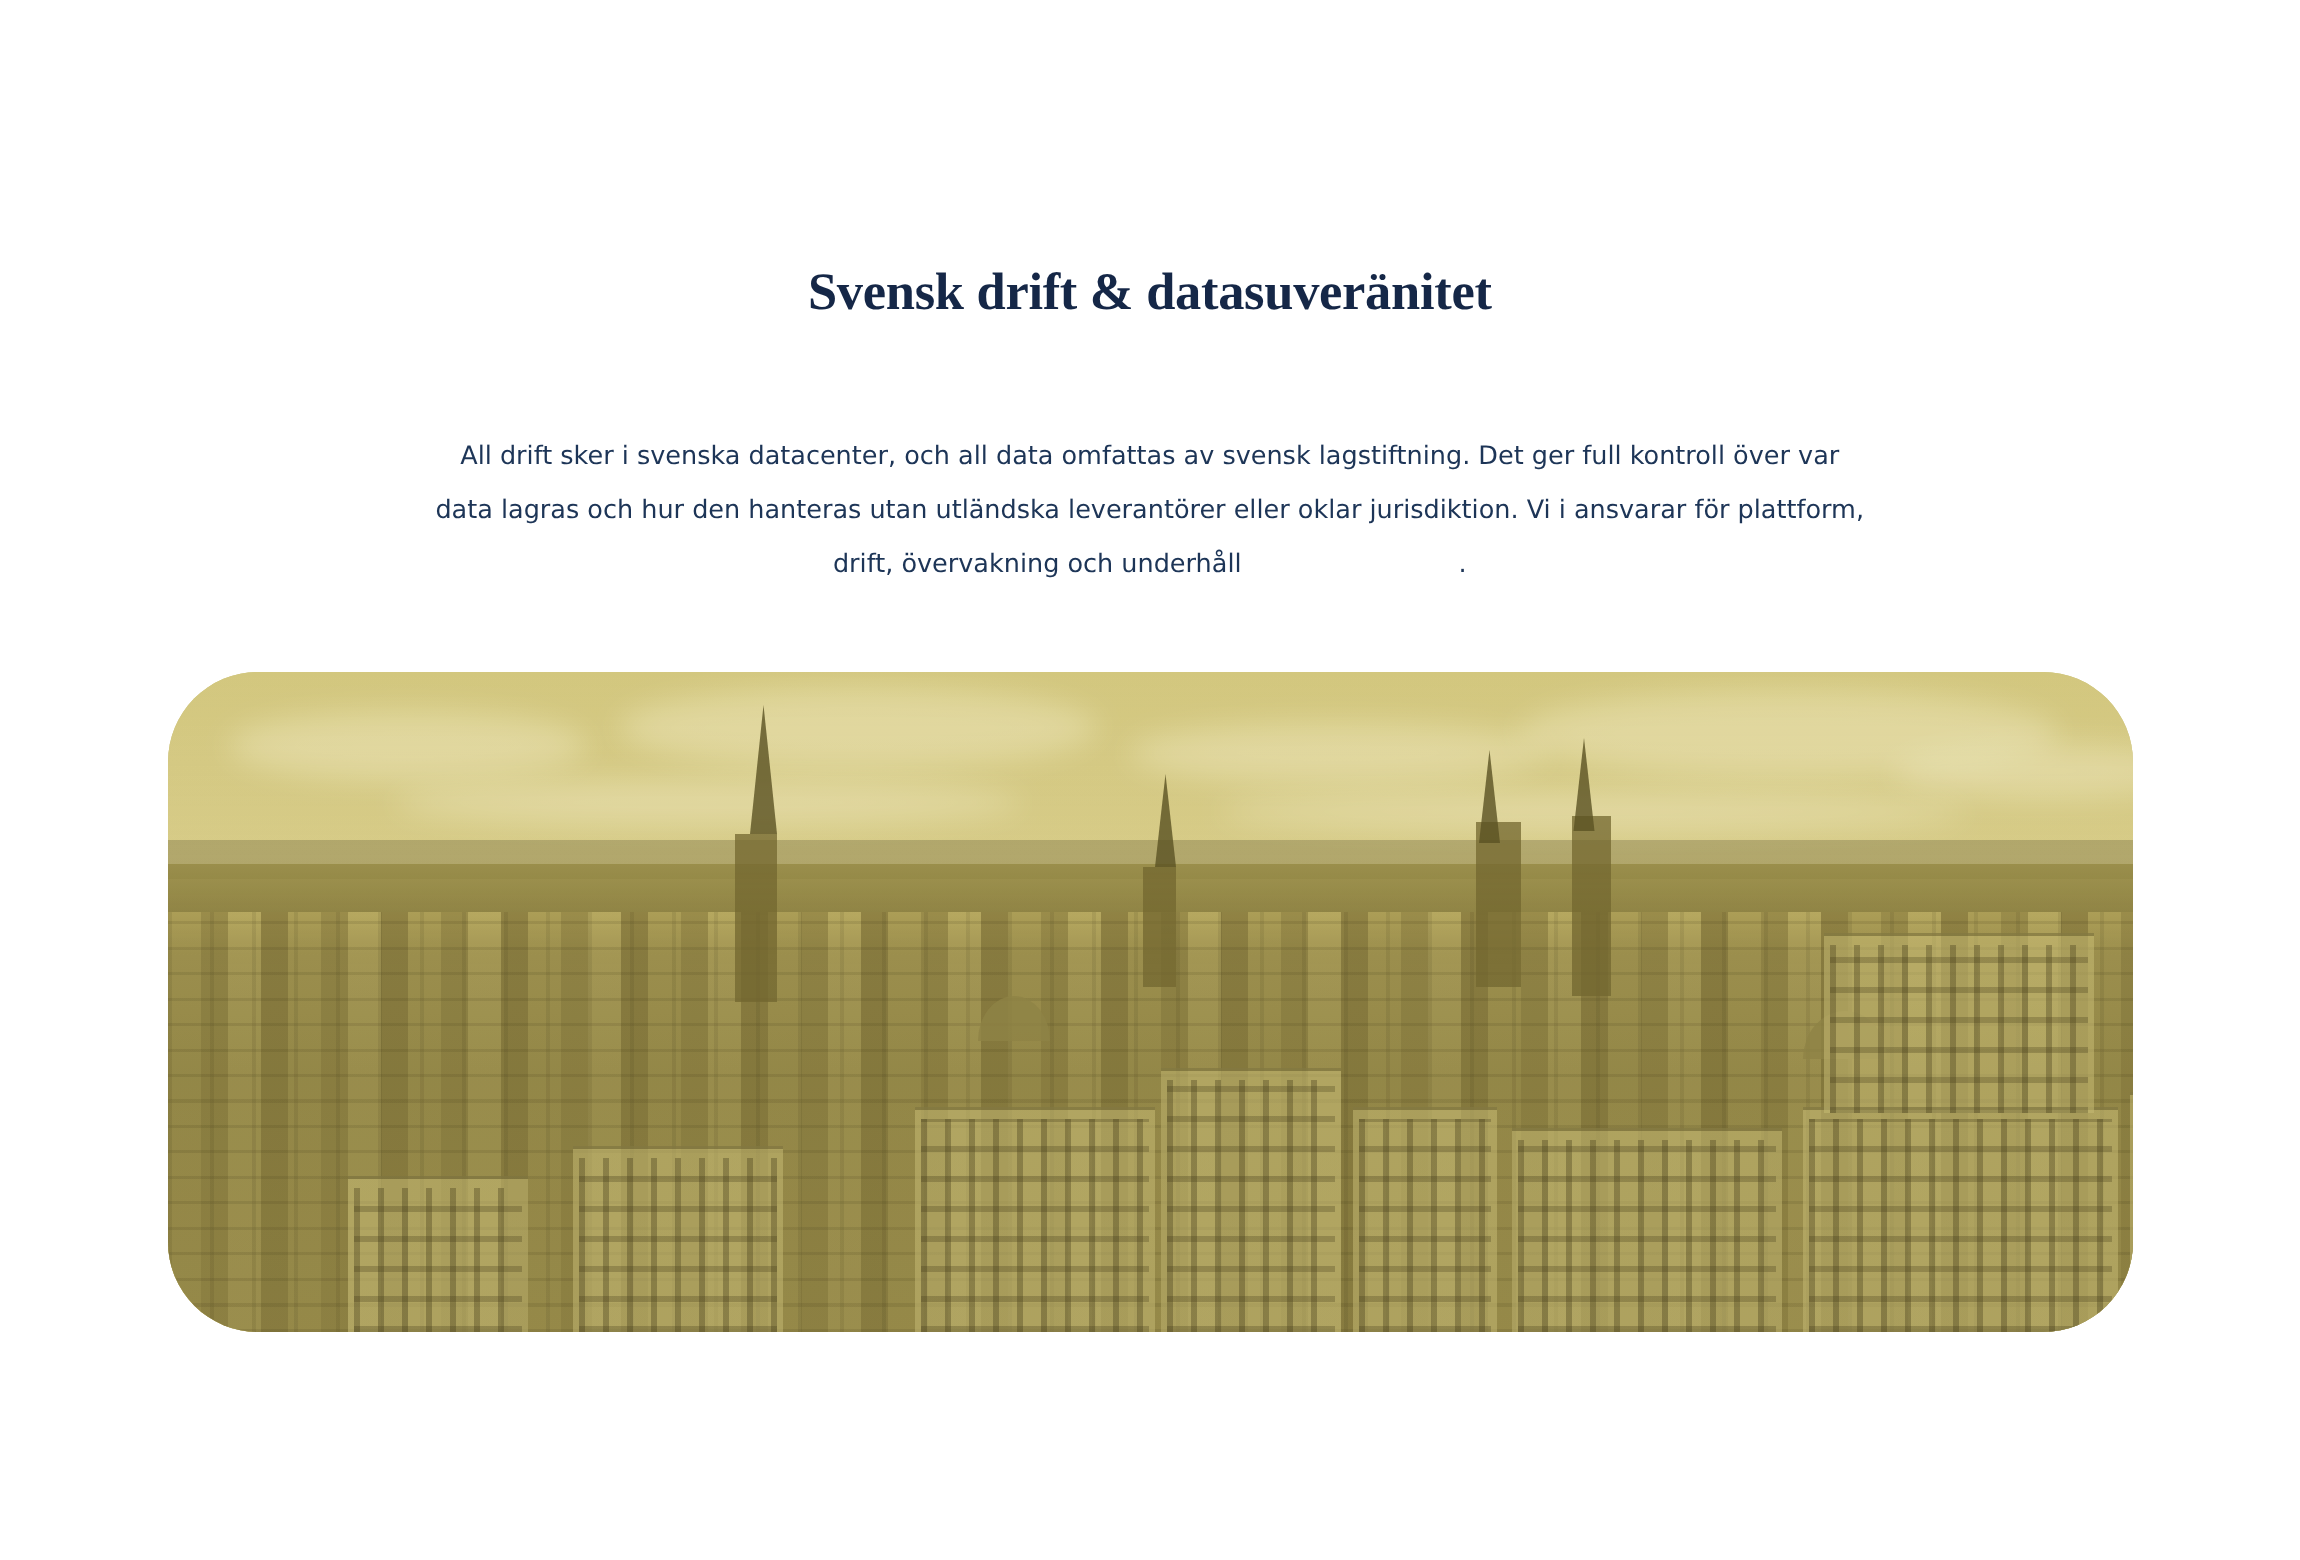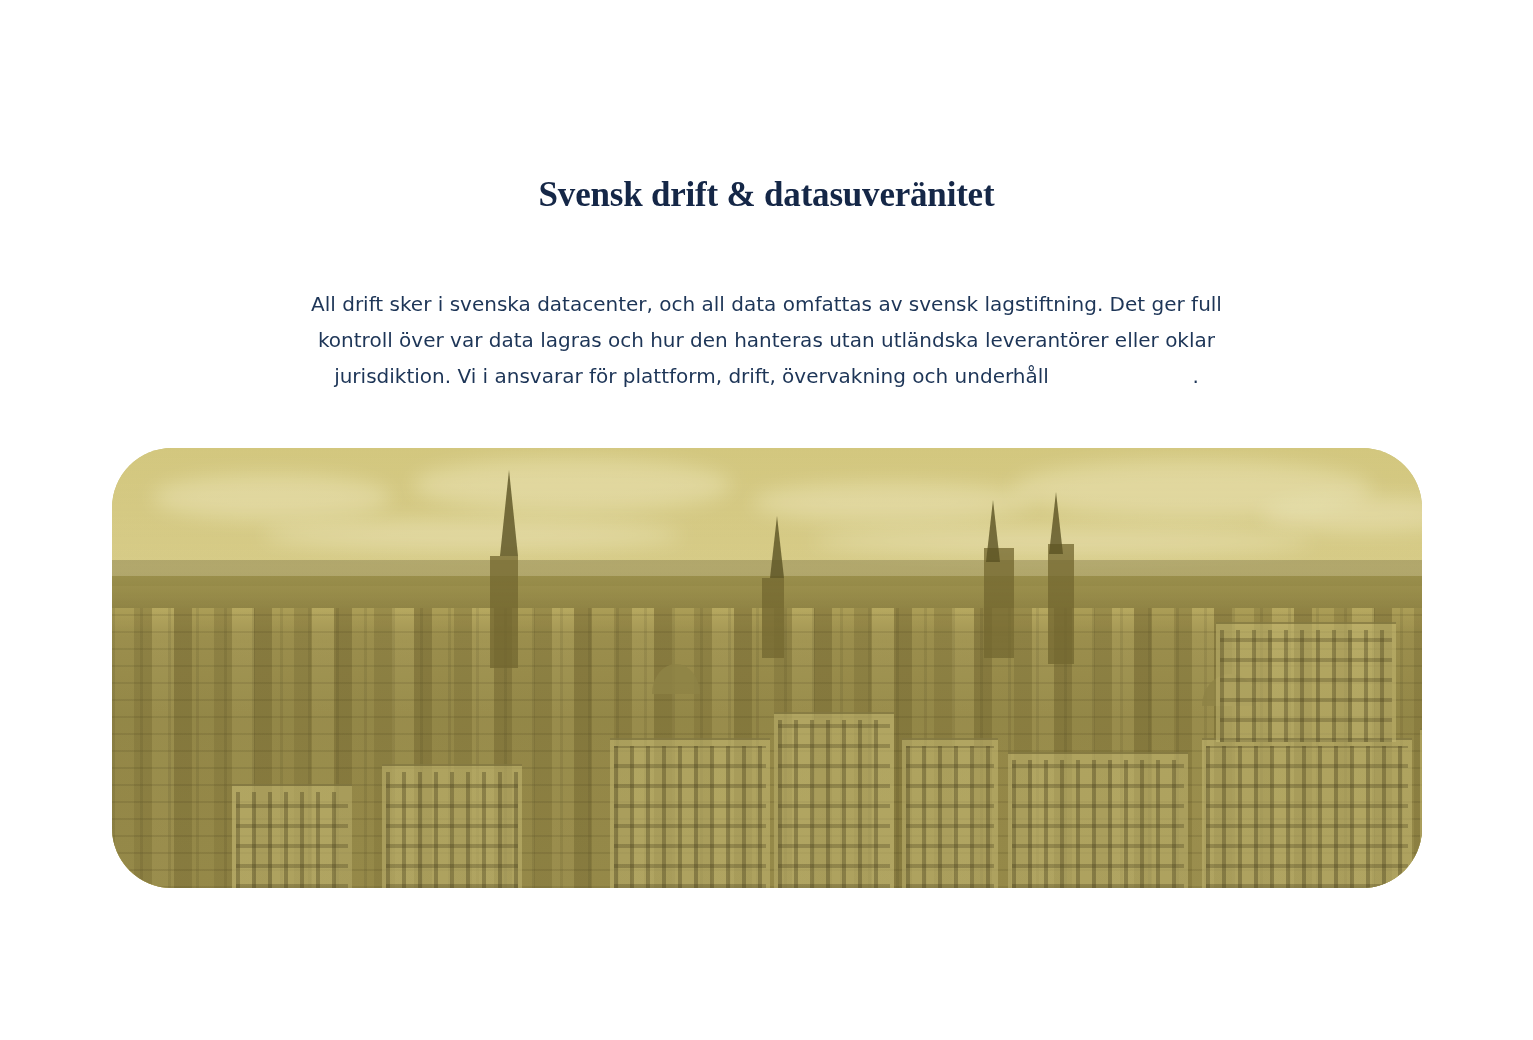--- a/index.html
+++ b/index.html
@@ -32,21 +32,21 @@
     font-family: Liberation Serif, serif;
   }
 
   .section-body {
     position: absolute;
     top: 286px;
     left: 50%;
     transform: translateX(-50%);
     width: 960px;
     text-align: center;
-    font-size: 20px;
+    font-size: 17px;
     line-height: 36px;
     color: #1d3557;
     font-family: "DejaVu Sans", sans-serif;
   }
 
   .section-body .trailing-dot {
     display: inline-block;
     width: 150px;
     text-align: right;
   }

